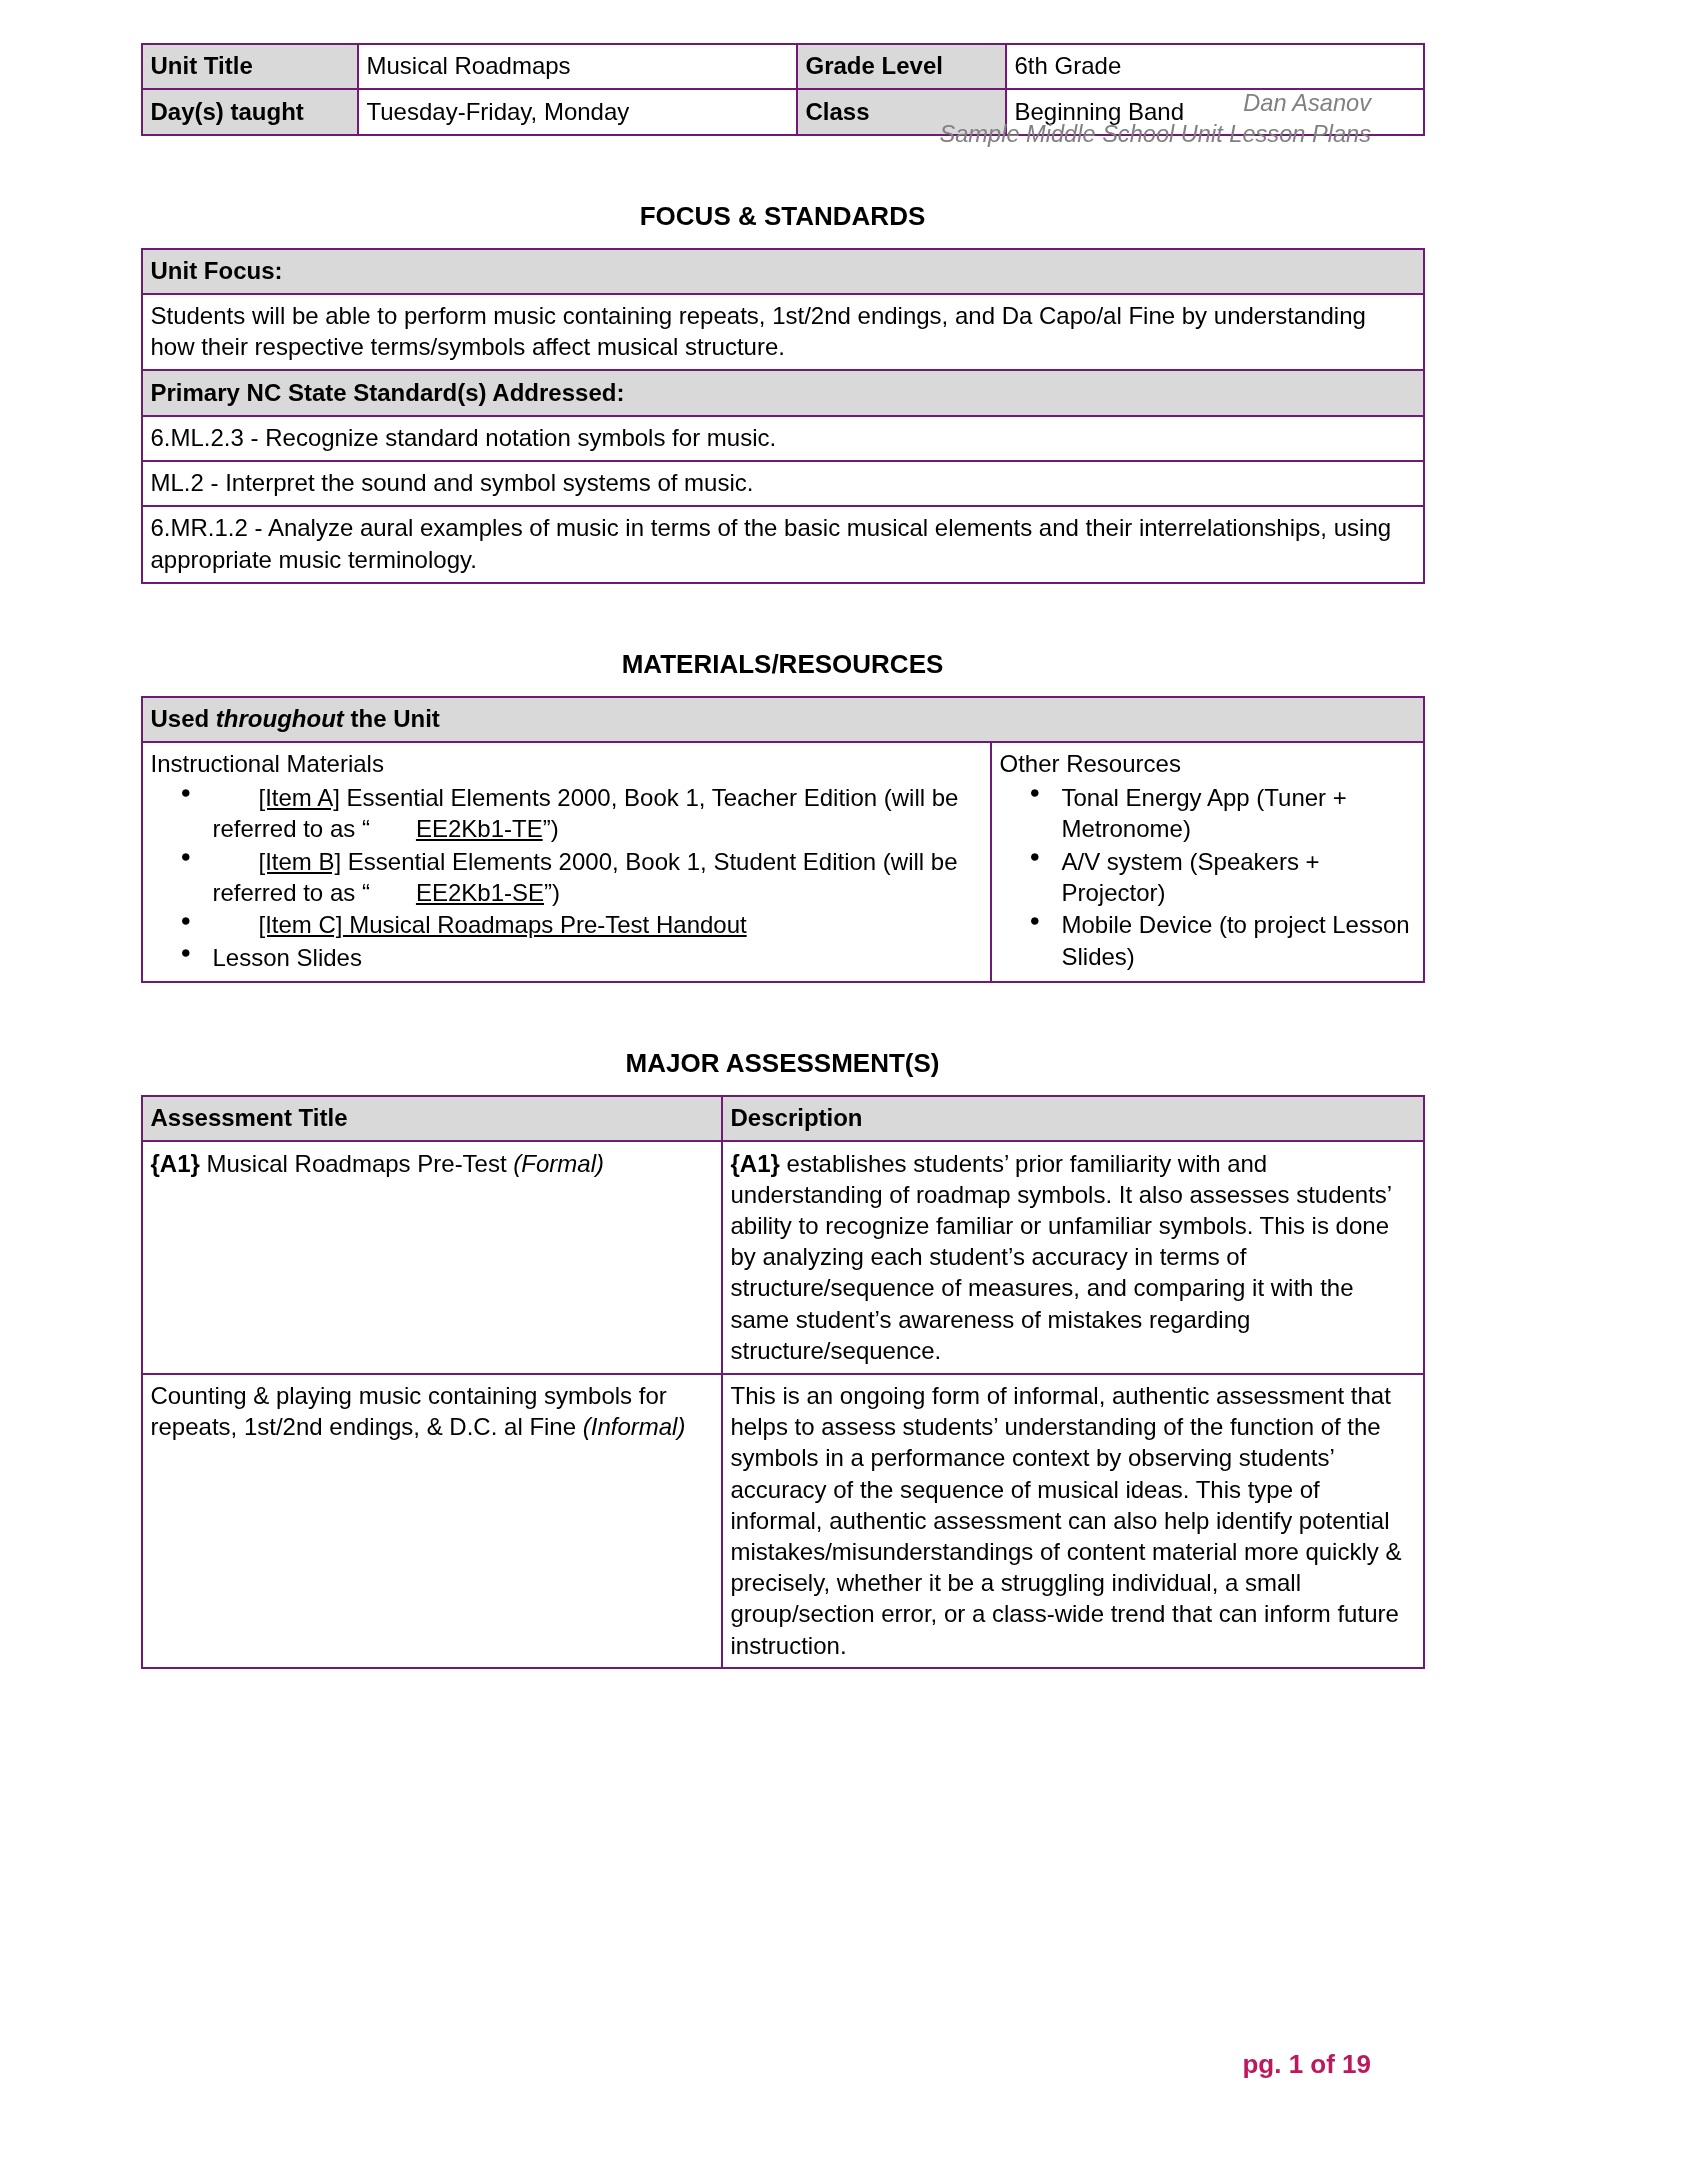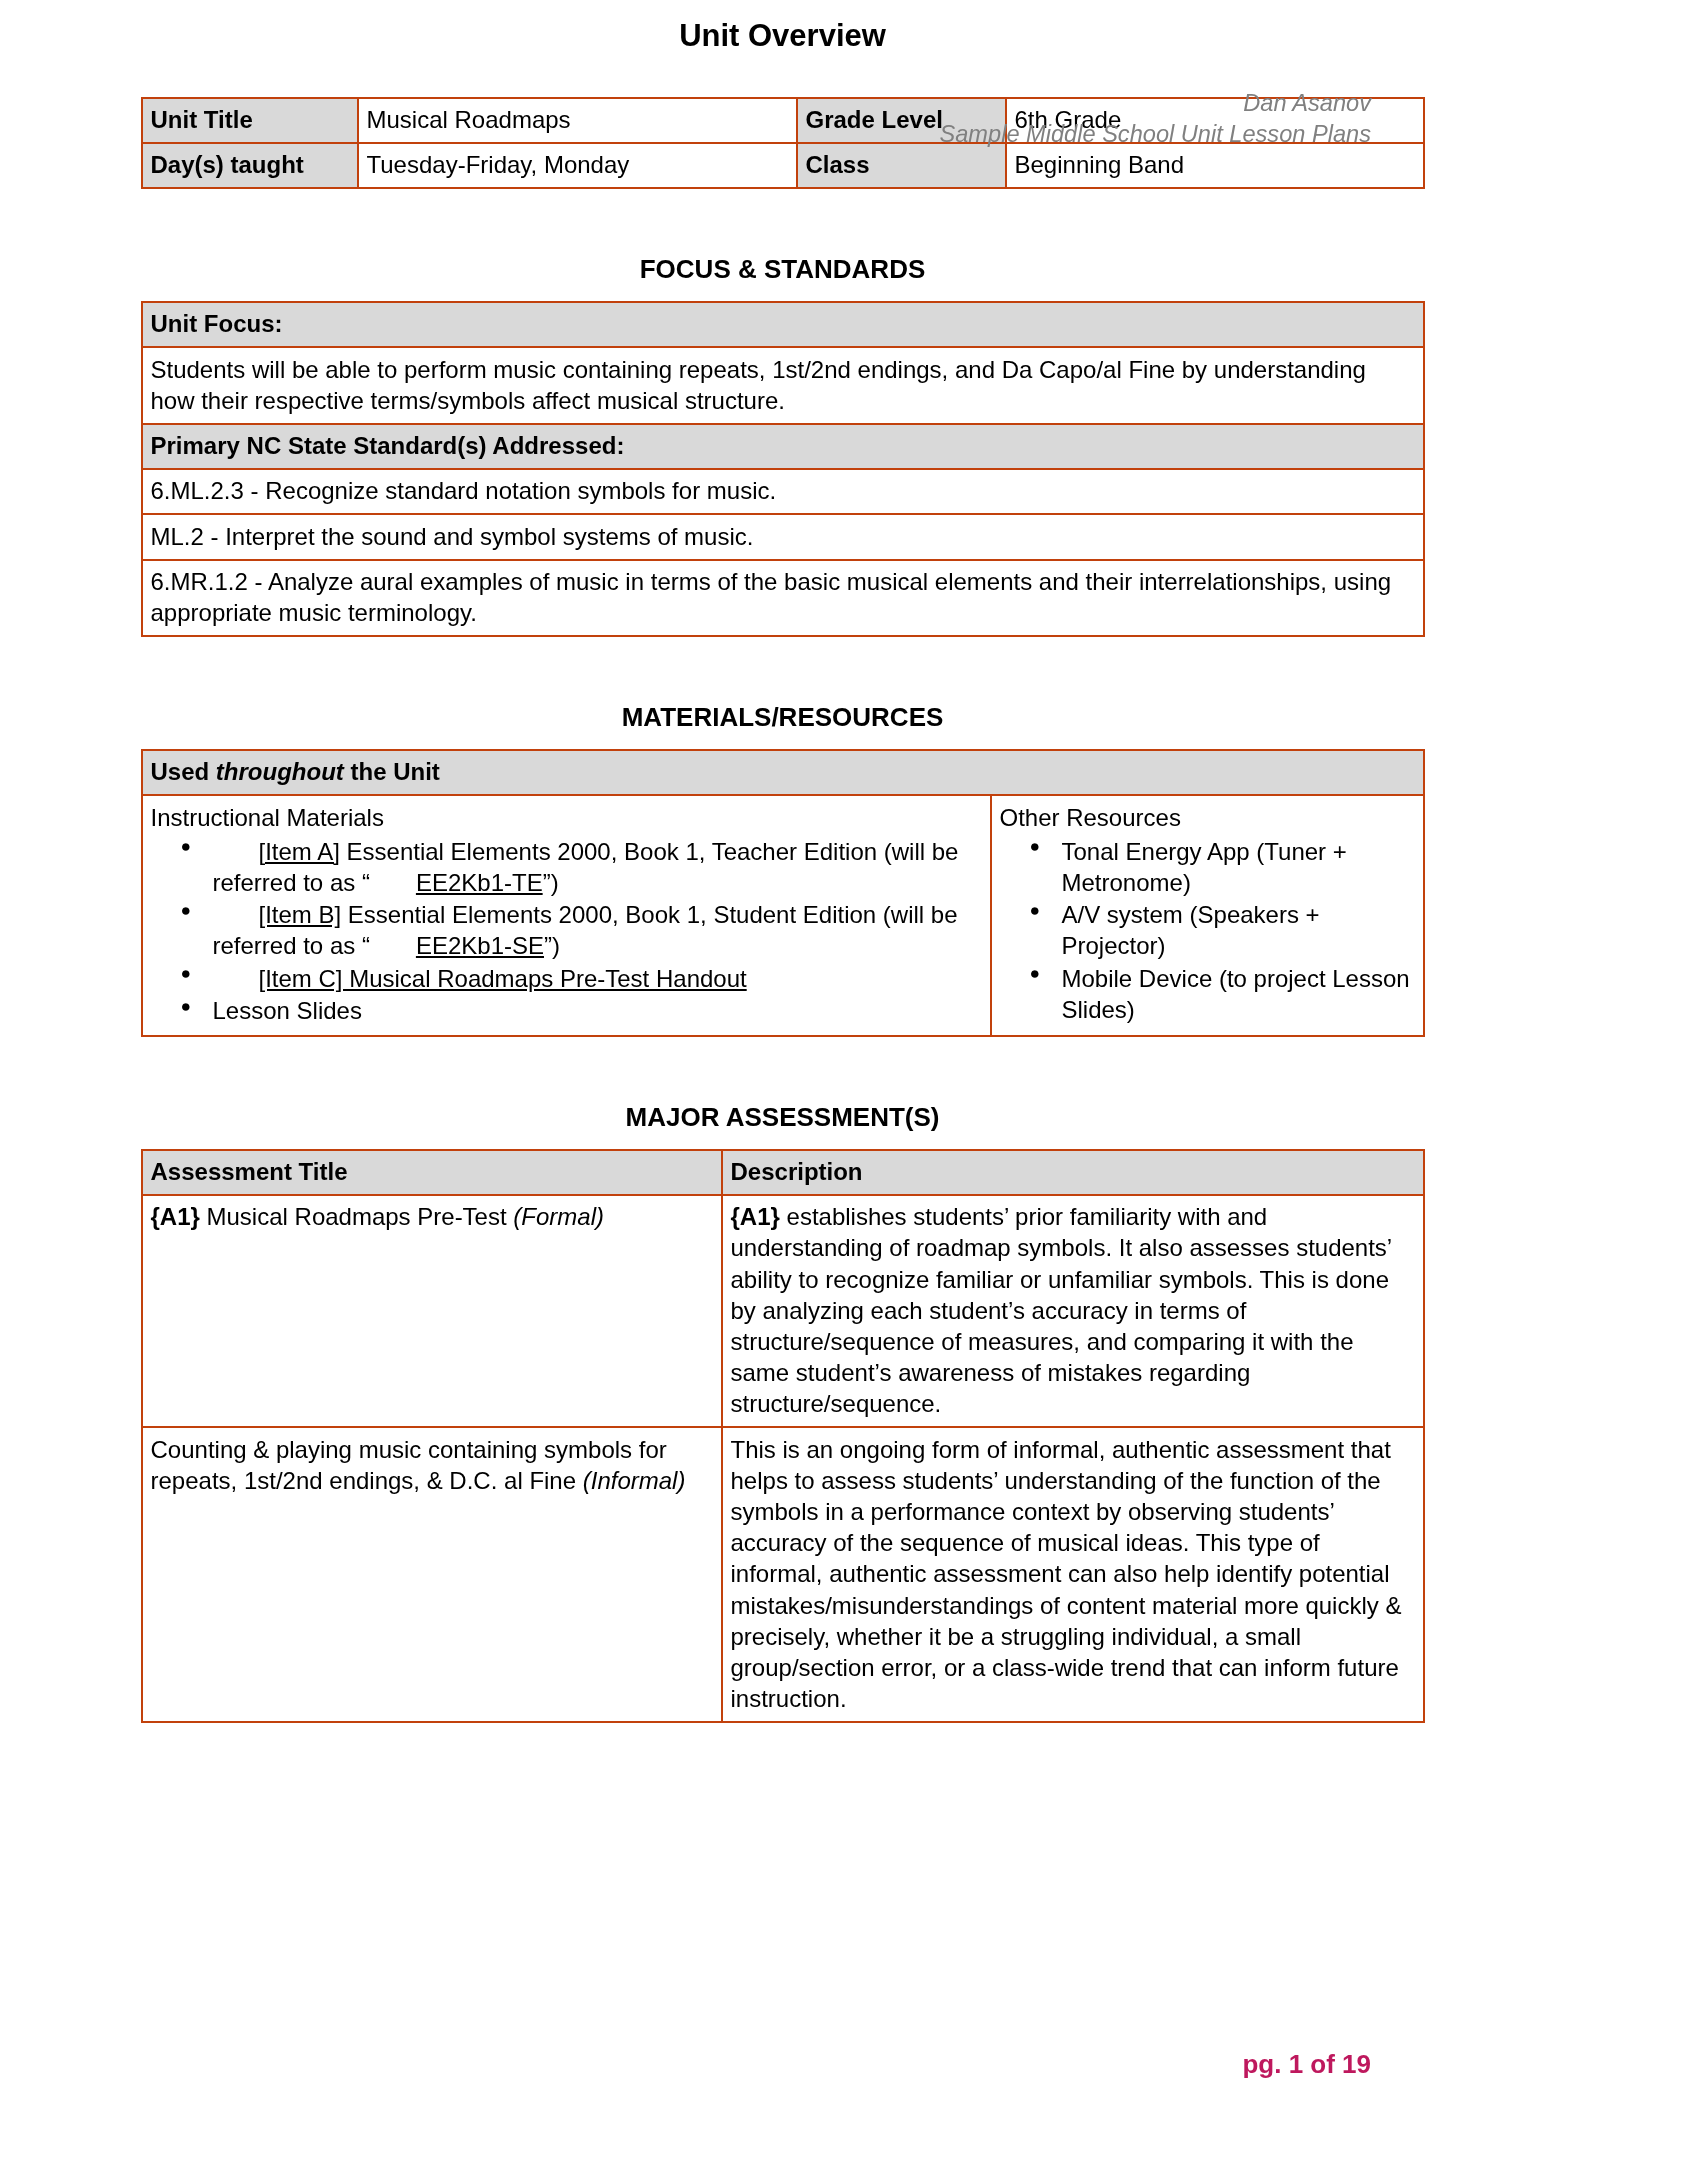--- a/index.html
+++ b/index.html
@@ -65,21 +65,21 @@
 
   
   table.doc {
     border-collapse: collapse;
     table-layout: fixed;
     margin: 0 auto;
     width: 1282px;
     font-size: 24px;
   }
   table.doc td {
-    border: 2px solid #c2410c;
+    border: 2px solid #701a75;
     padding: 5.4px 8px 6.7px 8px;
     vertical-align: top;
     line-height: 1.30;
   }
   td.shade { background: #d9d9d9; }
   td.b { font-weight: bold; }
   .u { text-decoration: underline; margin-left: 46px; }
   .i { font-style: italic; }
   .bold { font-weight: bold; }
 
@@ -120,21 +120,20 @@
 </head>
 <body>
 
 <div class="page">
 
   <div class="doc-header">
     <div>Dan Asanov</div>
     <div>Sample Middle School Unit Lesson Plans</div>
   </div>
 
-  <h2 class="sub-title">Unit Overview</h2>
 
   <div class="gap-a"></div>
 
   <table class="doc">
     <colgroup>
       <col style="width:216px">
         <col style="width:439px">
         <col style="width:209px">
         <col style="width:418px">
     </colgroup>

